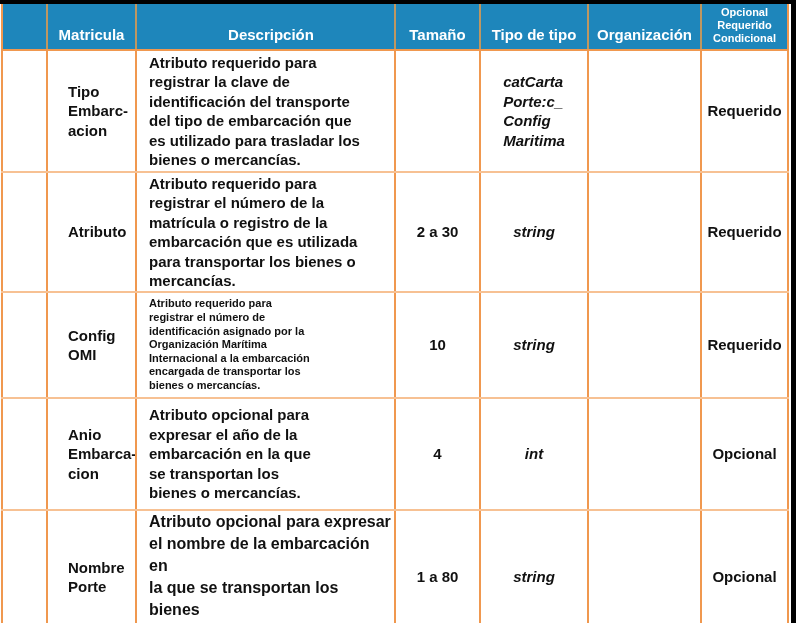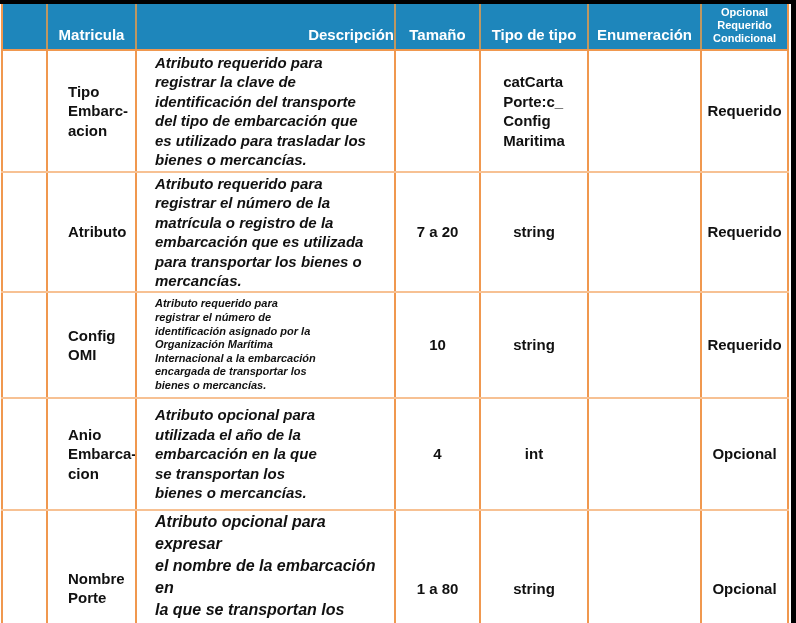--- a/index.html
+++ b/index.html
@@ -56,49 +56,49 @@
     border-left-color: var(--c-header_divider, #bf9760);
     border-right-color: var(--c-header_divider, #bf9760);
     border-top: none;
     border-bottom-color: var(--c-border_orange, #f0984f);
     vertical-align: bottom;
     padding-bottom: 5px;
     font-size: 15px;
   }
   th:first-child, td:first-child { border-left-color: var(--c-border_orange, #f0984f); padding-left: 48px; }
   th:last-child,  td:last-child  { border-right-color: var(--c-border_orange, #f0984f); }
-  th.h-desc { text-align: right; padding-left: 11px; }
+  th.h-desc { text-align: center; padding-left: 11px; }
   th.h-opc  { font-size: 11px; line-height: 1.18; vertical-align: middle; padding-bottom: 2px; }
 
   tr.row-6  { height: 122px; }
   tr.row-7  { height: 120px; }
   tr.row-8  { height: 106px; }
   tr.row-9  { height: 112px; }
   tr.row-10 { height: 102px; }
   tr.row-stub { height: 9px; }
   tr.header-row { height: 46px; }
 
   td.c-elem {
     text-align: left;
     padding-left: 20px;
     line-height: 1.3;
   }
   td.c-desc {
     text-align: left;
-    padding-left: 18px;
+    padding-left: 12px;
     padding-right: 3px;
     line-height: 1.3;
-    font-style: italic;
   }
   td.c-desc.desc-sm { font-size: 11px; line-height: 1.24; }
   td.c-desc.desc-md { font-size: 16px; line-height: 1.38; }
   td.c-tipo .blk {
     display: inline-block;
     text-align: left;
     white-space: pre-line;
+    font-style: italic;
   }
 </style>
 </head>
 <body>
 
 <div id="page">
   <div id="top-bar"></div>
   <div id="right-bar"></div>
 
   <div id="table-wrap">
@@ -112,21 +112,21 @@
         <col style="width:113px">
         <col style="width:87px">
       </colgroup>
       <thead>
         <tr class="header-row">
           <th>ID</th>
           <th>Matricula</th>
           <th class="h-desc">Descripción</th>
           <th>Tamaño</th>
           <th>Tipo de tipo</th>
-          <th>Enumeración</th>
+          <th>Organización</th>
           <th class="h-opc">Opcional
 Requerido
 Condicional</th>
         </tr>
       </thead>
       <tbody>
         <tr class="row-6">
           <td class="c-id">6</td>
           <td class="c-elem">Tipo
 Embarc-
@@ -147,21 +147,21 @@
         </tr>
         <tr class="row-7">
           <td class="c-id">7</td>
           <td class="c-elem">Atributo</td>
           <td class="c-desc">Atributo requerido para
 registrar el número de la
 matrícula o registro de la
 embarcación que es utilizada
 para transportar los bienes o
 mercancías.</td>
-          <td class="c-tam">7 a 20</td>
+          <td class="c-tam">2 a 30</td>
           <td class="c-tipo"><span class="blk">string</span></td>
           <td class="c-enum"></td>
           <td class="c-opc">Requerido</td>
         </tr>
         <tr class="row-8">
           <td class="c-id">8</td>
           <td class="c-elem">Config
 OMI</td>
           <td class="c-desc desc-sm">Atributo requerido para
 registrar el número de
@@ -174,21 +174,21 @@
           <td class="c-tipo"><span class="blk">string</span></td>
           <td class="c-enum"></td>
           <td class="c-opc">Requerido</td>
         </tr>
         <tr class="row-9">
           <td class="c-id">9</td>
           <td class="c-elem">Anio
 Embarca-
 cion</td>
           <td class="c-desc">Atributo opcional para
-utilizada el año de la
+expresar el año de la
 embarcación en la que
 se transportan los
 bienes o mercancías.</td>
           <td class="c-tam">4</td>
           <td class="c-tipo"><span class="blk">int</span></td>
           <td class="c-enum"></td>
           <td class="c-opc">Opcional</td>
         </tr>
         <tr class="row-10">
           <td class="c-id">10</td>

